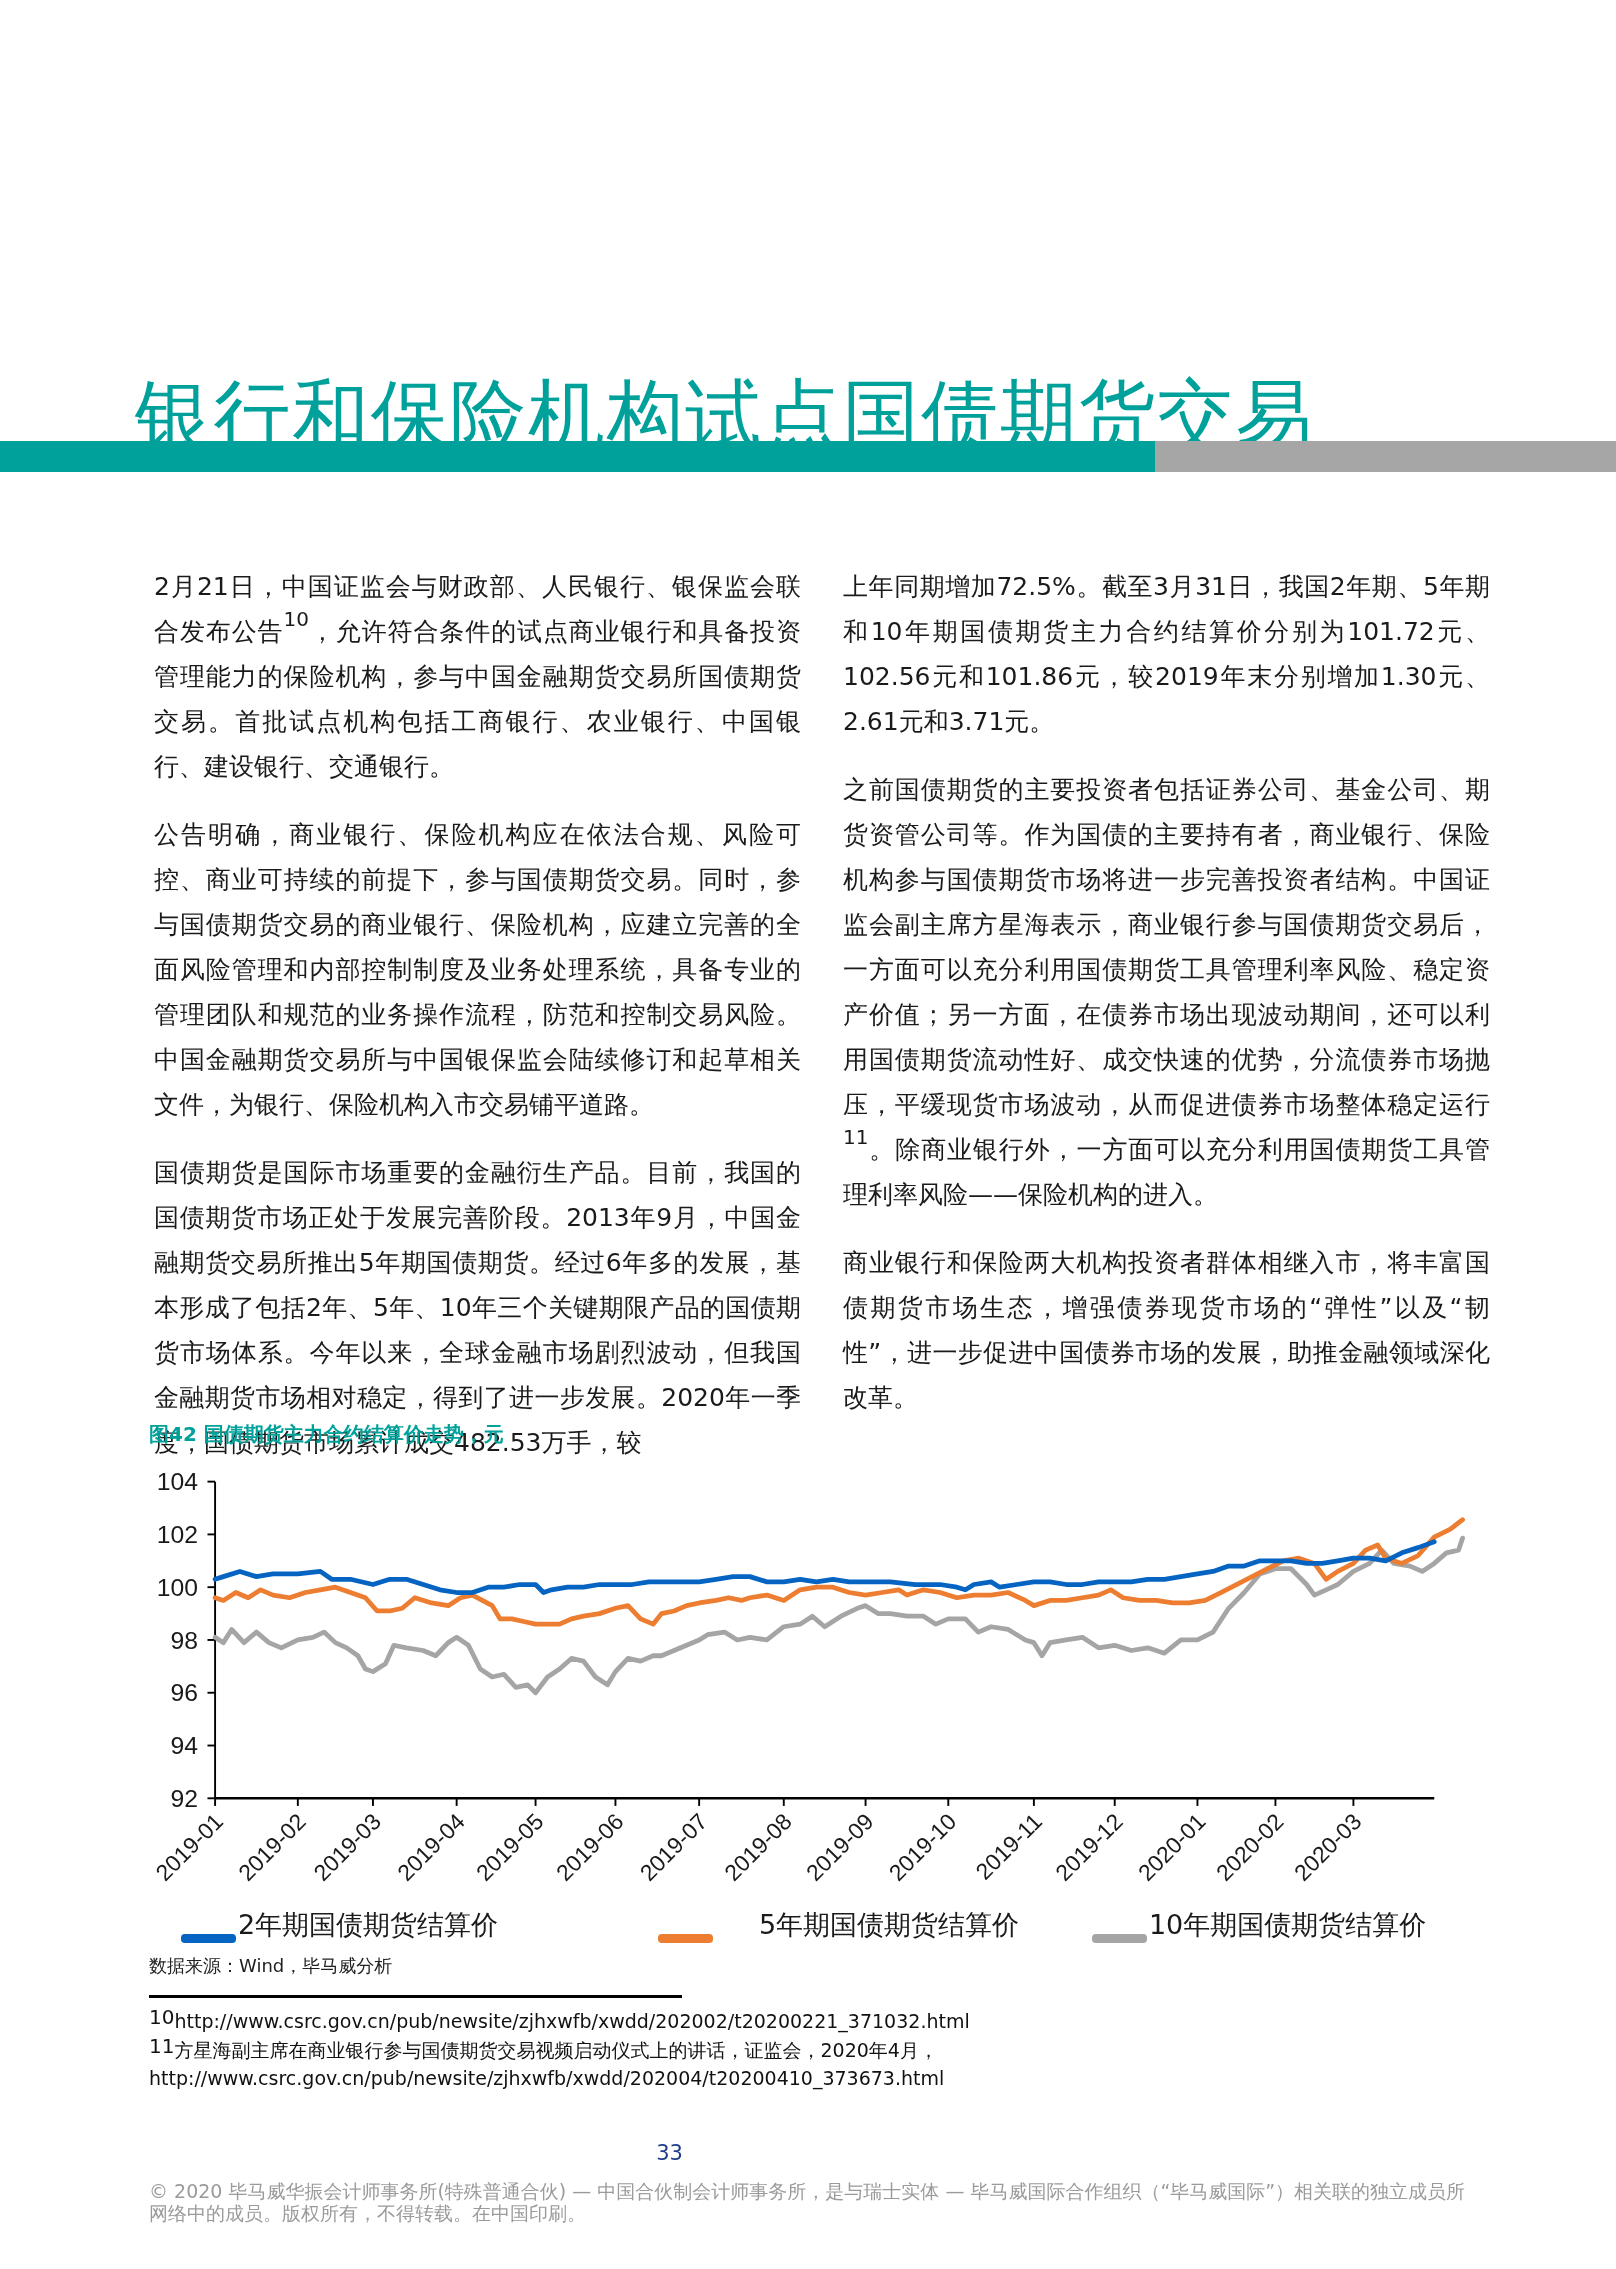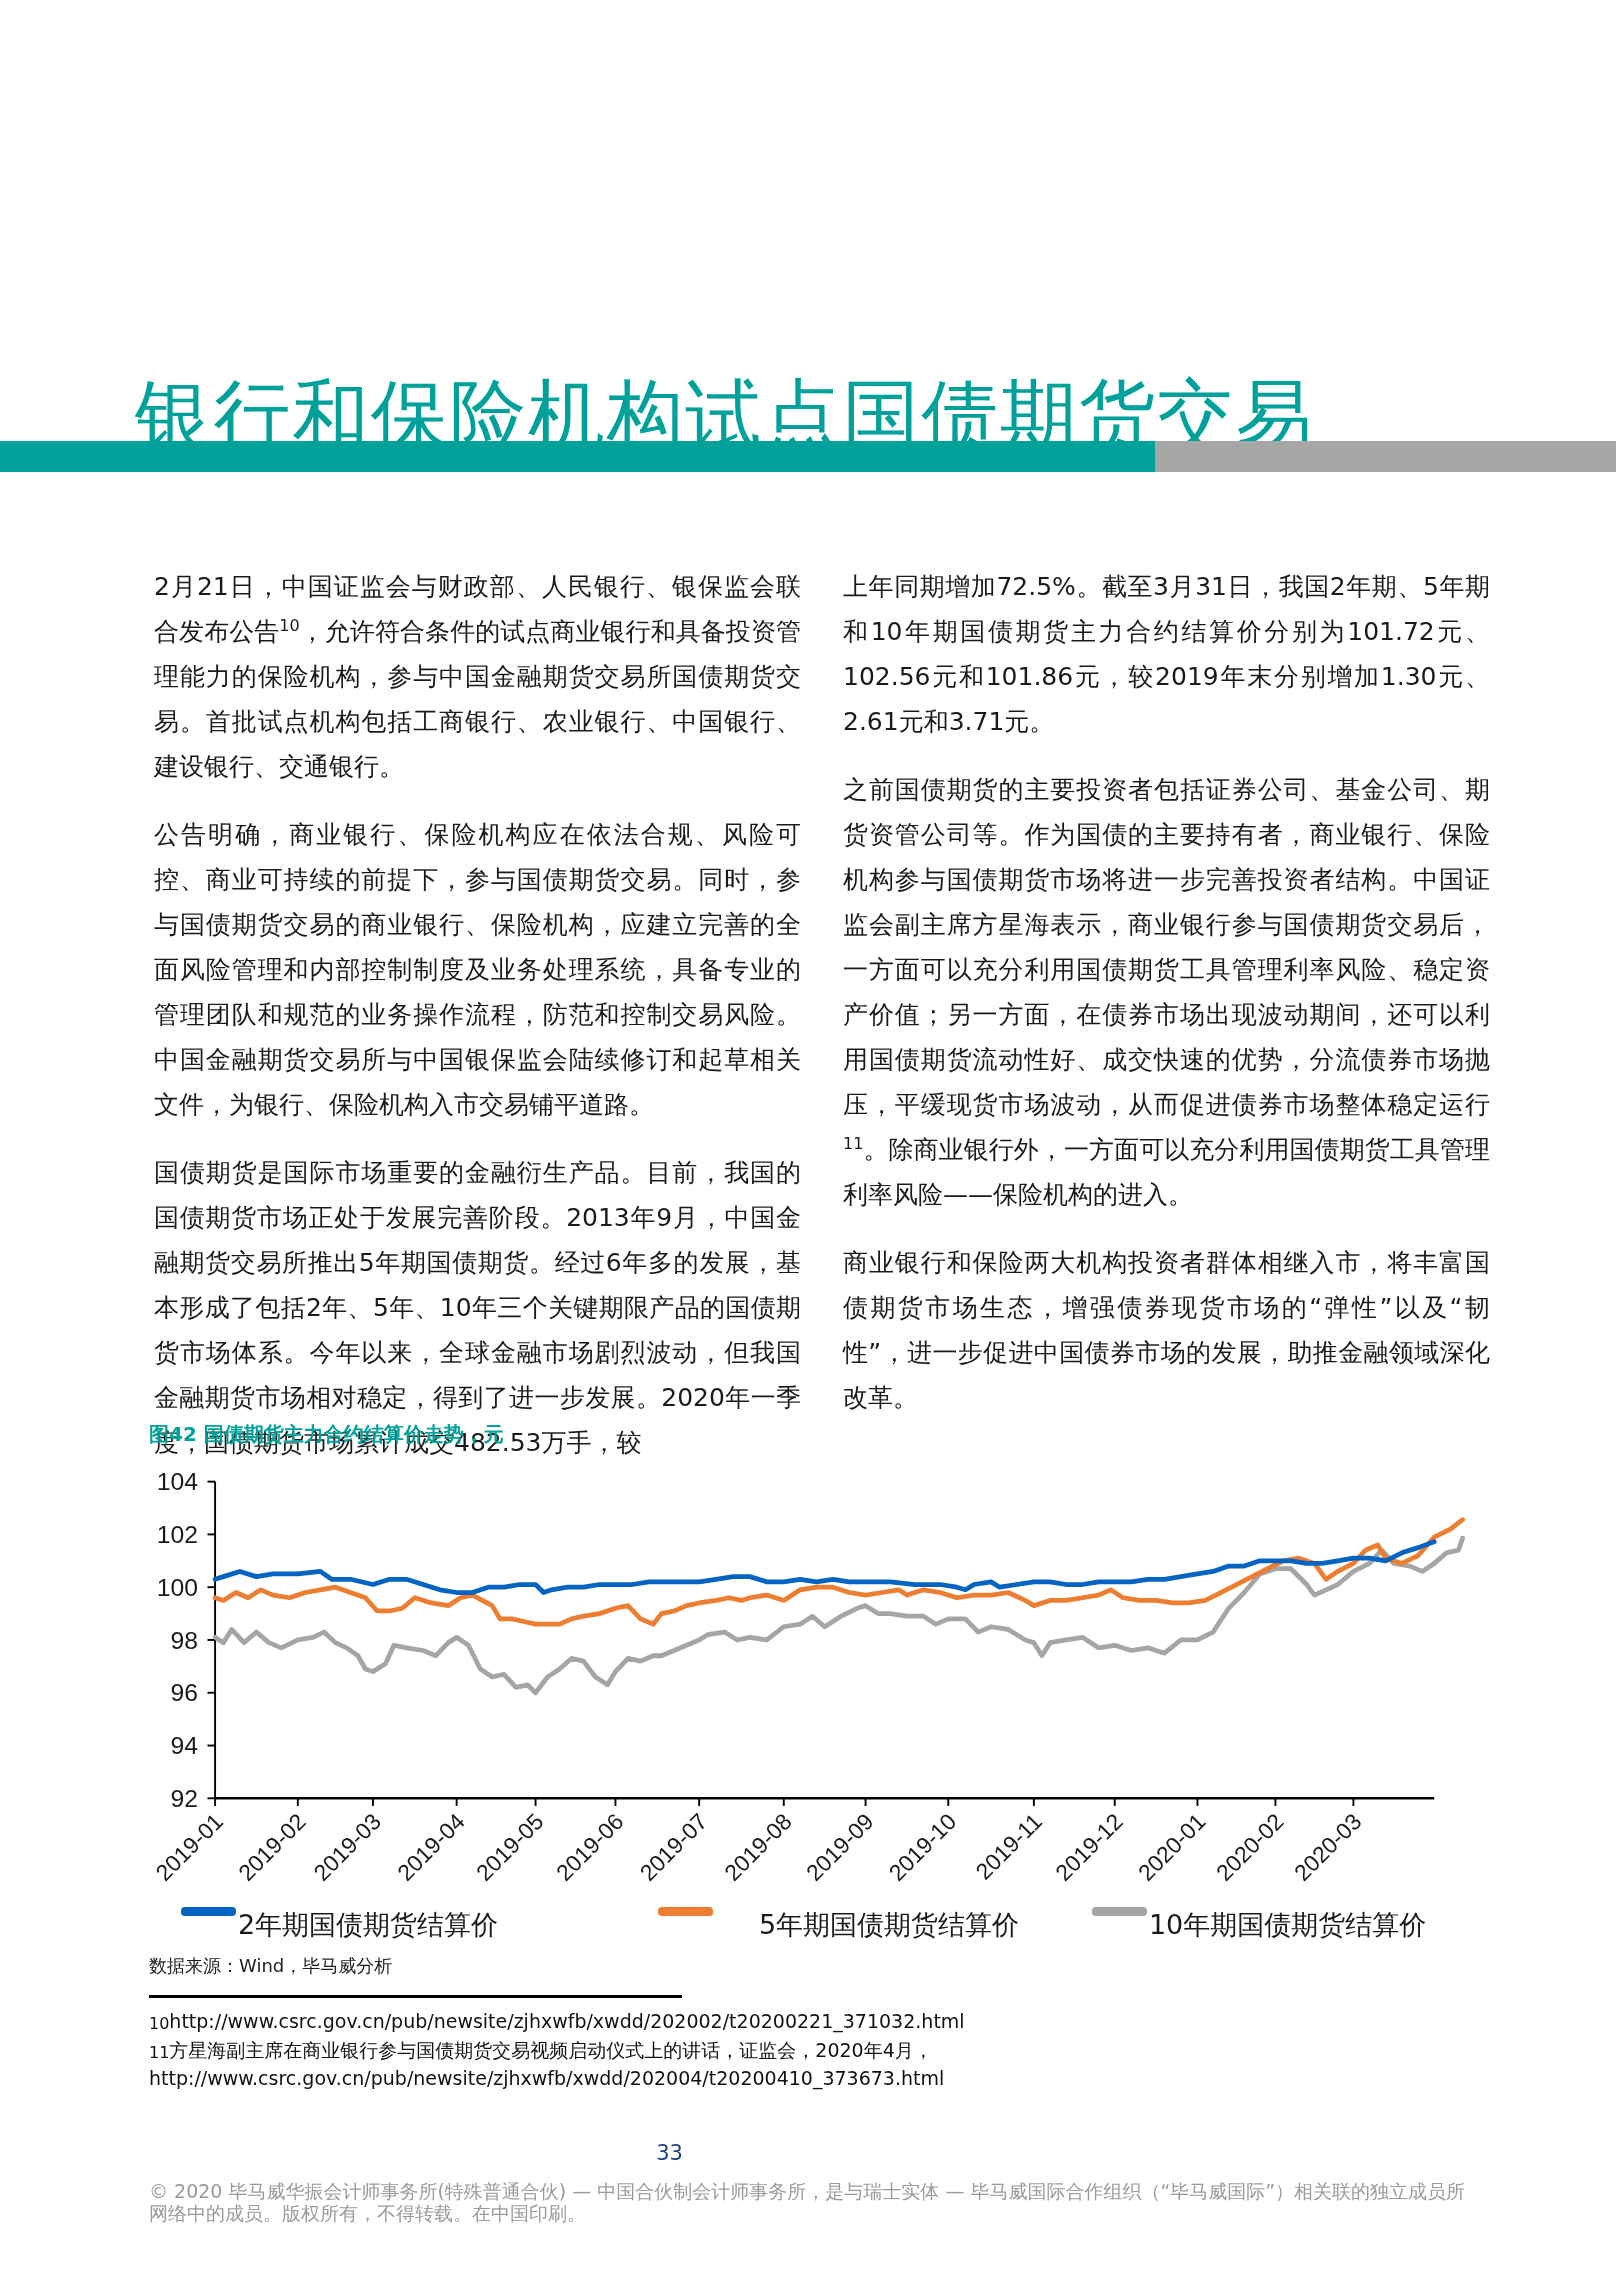--- a/index.html
+++ b/index.html
@@ -4,25 +4,25 @@
 <style>
   html, body { margin: 0; padding: 0; background: #ffffff; }
   body { width: 1617px; height: 2269px; position: relative; font-family: "DejaVu Sans", "Liberation Sans", sans-serif; color: #1a1a1a; overflow: hidden; }
   .title { position: absolute; left: 135px; top: 323px; font-size: 80px; color: #00a19b; letter-spacing: 1.9px; line-height: 1; font-weight: normal; transform: scaleX(0.96); transform-origin: left; }
   .bar-teal { position: absolute; left: 0; top: 441px; width: 1155px; height: 31px; background: #00a19b; }
   .bar-gray { position: absolute; left: 1155px; top: 441px; width: 462px; height: 31px; background: #a6a6a6; }
   .col { position: absolute; width: 647px; font-size: 25px; line-height: 45px; color: #1a1a1a; }
   .col p { margin: 0 0 23px 0; text-align: justify; }
   .col-left { left: 154px; top: 564px; }
   .col-right { left: 843px; top: 564px; }
-  sup { font-size: 16px; vertical-align: top; line-height: 1; position: relative; top: 9px; }
+  sup { font-size: 20px; vertical-align: top; line-height: 1; position: relative; top: 0; }
   .fig-title { position: absolute; left: 149px; top: 1421px; font-size: 20px; font-weight: bold; color: #00a19b; text-align: right; }
   .chart { position: absolute; left: 0; top: 0; width: 1617px; height: 1940px; pointer-events: none; }
   .legend { position: absolute; top: 1907px; left: 0; width: 1617px; height: 38px; font-size: 27px; }
-  .legend-item { position: absolute; display: flex; align-items: flex-start; }
+  .legend-item { position: absolute; display: flex; align-items: flex-end; }
   .legend-swatch { width: 55px; height: 8.6px; border-radius: 3.8px; margin-right: 1.9px; }
   .source { position: absolute; left: 149px; top: 1954px; font-size: 18px; color: #222; }
   .fn-rule { position: absolute; left: 149px; top: 1995px; width: 533px; height: 2.9px; background: #000; }
   .footnotes { position: absolute; left: 149px; top: 2007px; font-size: 19px; line-height: 28.5px; color: #111; }
   .page-num { position: absolute; left: 0; width: 1339px; top: 2141px; text-align: center; font-size: 21px; color: #1f3c88; }
   .copyright { position: absolute; left: 149px; top: 2180px; width: 1327px; font-size: 19px; line-height: 22px; color: #9a9a9a; }
   .ytick-label { font-size: 26px; fill: #1a1a1a; font-family: "Liberation Sans", sans-serif; }
   .xtick-label { font-size: 24px; fill: #1a1a1a; font-family: "Liberation Sans", sans-serif; }
 </style>
 </head>

